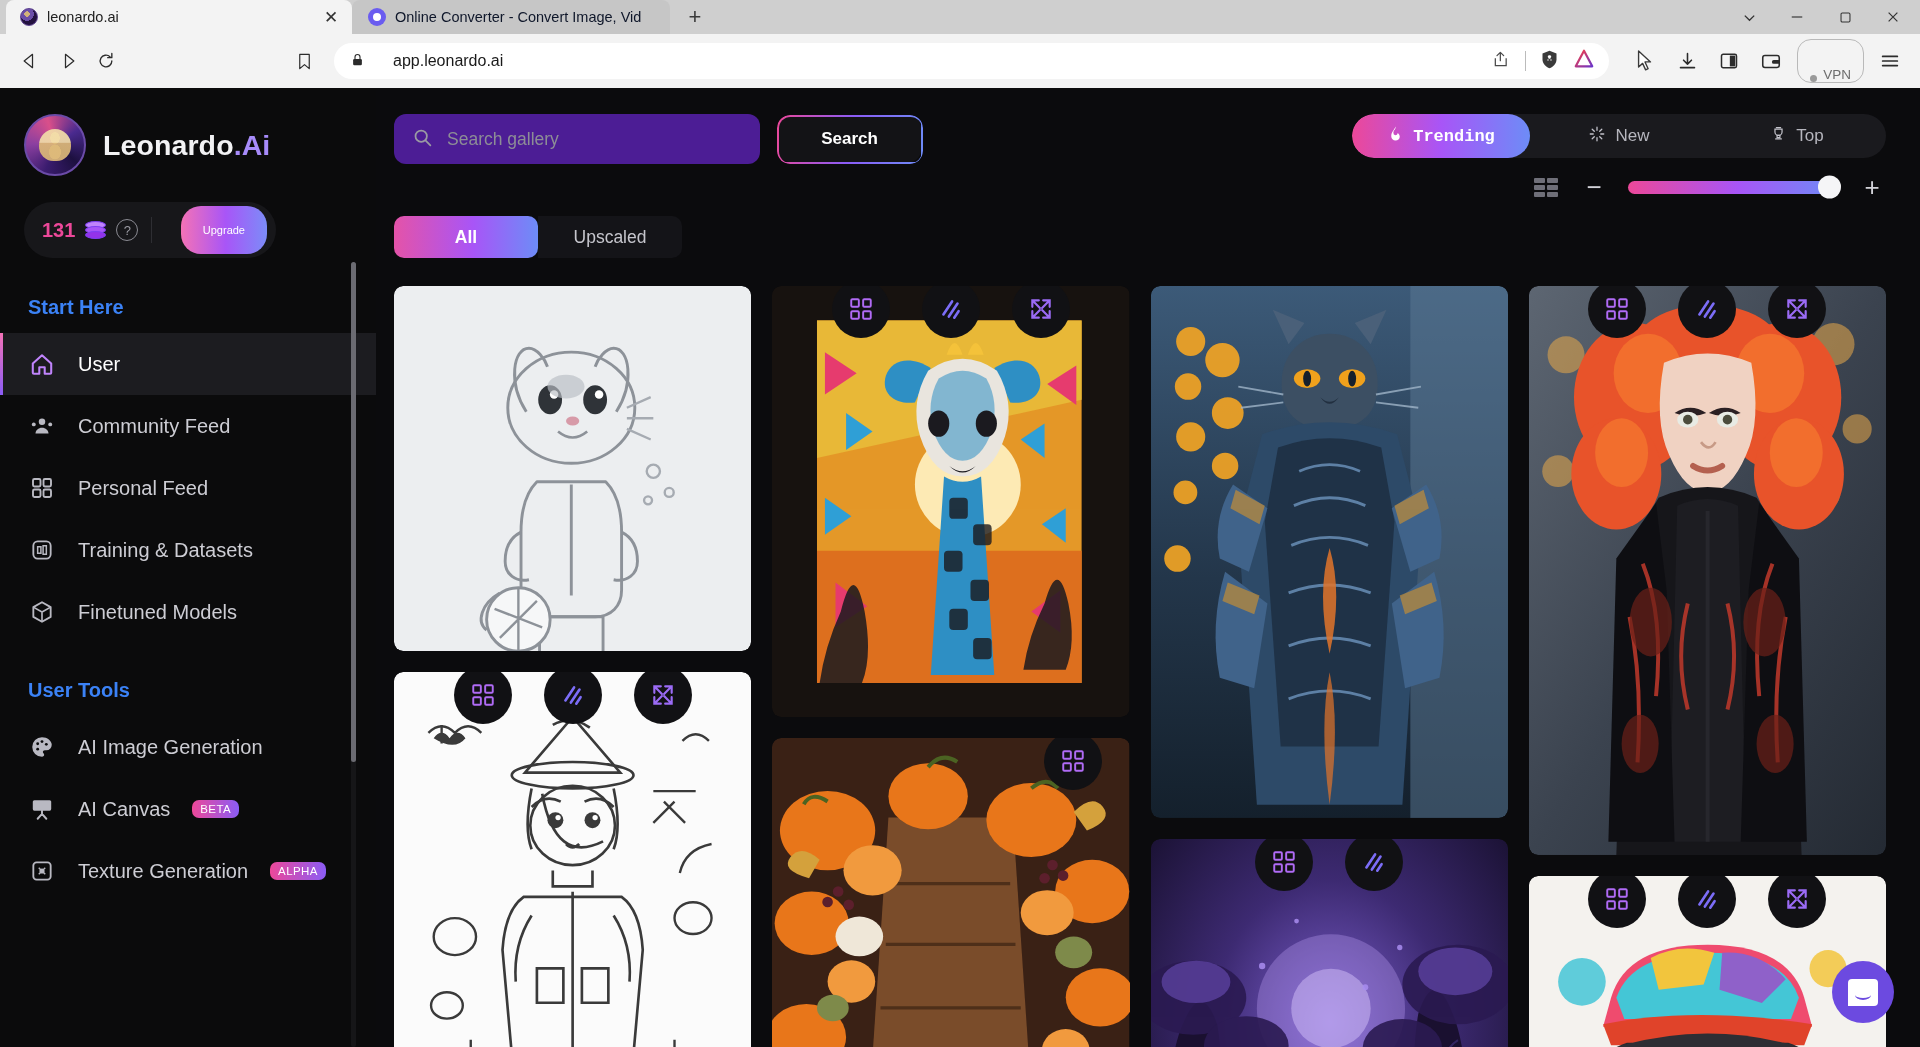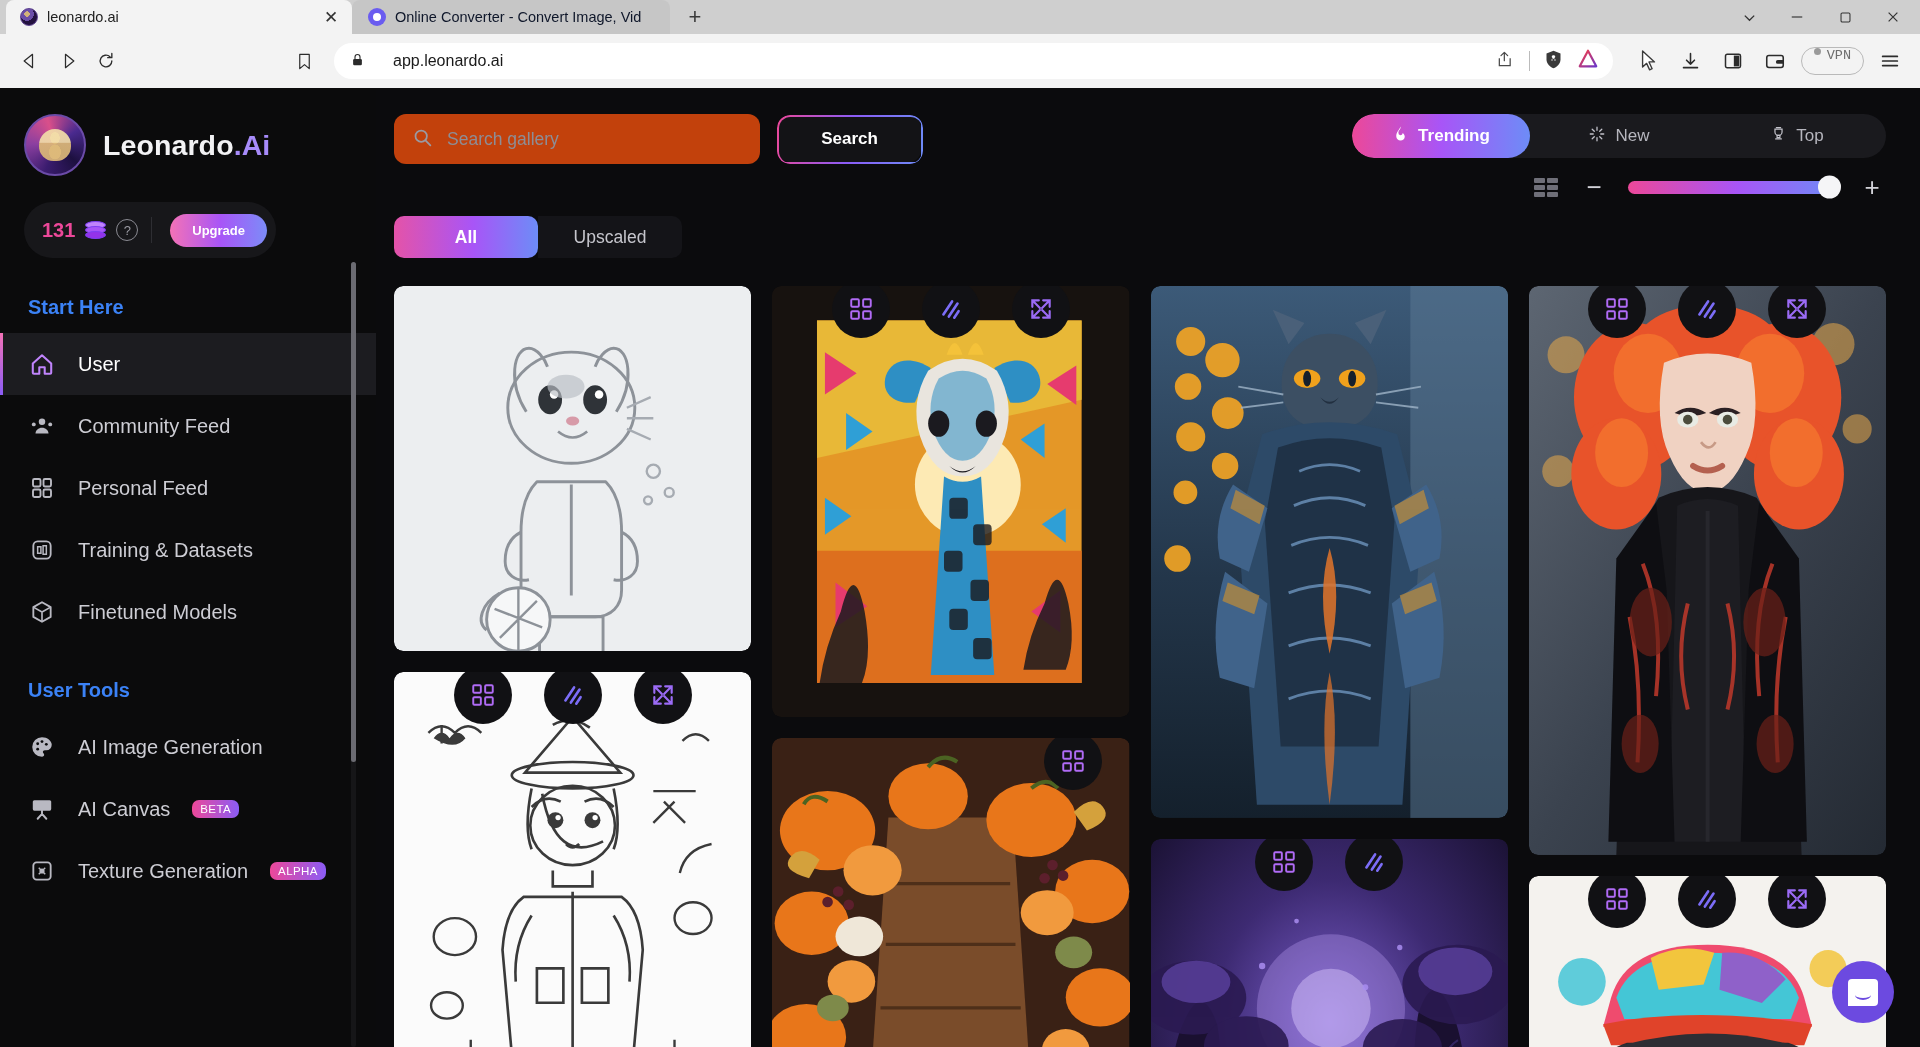--- a/index.html
+++ b/index.html
@@ -70,23 +70,23 @@
   }
   .omnibox .url { flex: 1; font-size: 16px; color: #1a1a1a; }
   .omni-icons { display: flex; align-items: center; gap: 13px; }
   .divider-v { width: 1px; height: 20px; background: #bbb; }
   .tb-right { display: flex; align-items: center; gap: 6px; padding-left: 6px; }
   .tb-icon {
     width: 36px; height: 36px; display: flex; align-items: center; justify-content: center;
     color: #2b2b2b;
   }
   .vpn-pill {
-    height: 28px; border: 1px solid #b9b9b9; border-radius: 14px;
-    display: flex; align-items: flex-start; gap: 6px; padding: 0 12px;
-    font-size: 13.5px; color: #6e6e6e; margin: 0 2px; font-family: Liberation Mono, monospace;
+    height: 44px; border: 1px solid #b9b9b9; border-radius: 14px;
+    display: flex; align-items: flex-end; gap: 6px; padding: 0 12px;
+    font-size: 13.5px; color: #6e6e6e; margin: 0 2px;
   }
   .vpn-dot { width: 7px; height: 7px; border-radius: 50%; background: #9a9a9a; }
 
   
   .page { flex: 1; display: flex; background: #0b0b0d; overflow: hidden; position: relative; }
 
   
   .sidebar {
     width: 376px; flex: 0 0 376px; background: #0b0b0c;
     display: flex; flex-direction: column; position: relative; overflow: hidden;
@@ -120,23 +120,23 @@
     background: #a855f7; border: 1.5px solid #7e3ff2; }
   .coin-icon i:nth-child(1) { top: 0; background: #c084fc; }
   .coin-icon i:nth-child(2) { top: 5px; }
   .coin-icon i:nth-child(3) { top: 10px; background: #9333ea; }
   .help-circle {
     width: 22px; height: 22px; border-radius: 50%; border: 1.6px solid #8a8a92;
     color: #9a9aa2; font-size: 13px; display: flex; align-items: center; justify-content: center;
   }
   .credit-sep { width: 1px; height: 26px; background: #2e2e33; margin: 0 3px; }
   .upgrade-btn {
-    margin-left: auto; height: 33px; padding: 0 22px; border-radius: 20px;
+    margin-left: auto; height: 48px; padding: 0 22px; border-radius: 20px;
     background: linear-gradient(90deg, #f472b6, #a855f7 52%, #7c8cf8);
-    color: #fff; font-size: 13px; font-weight: 700;
+    color: #fff; font-size: 11px; font-weight: 400;
     display: flex; align-items: center; justify-content: center; border: none;
     font-family: "Liberation Sans", sans-serif;
   }
 
   .sb-scroll { flex: 1; overflow: hidden; position: relative; padding-top: 22px; }
   .sb-section {
     font-size: 20px; font-weight: 700; color: #3b82f6;
     padding: 16px 0 14px 28px;
   }
   .sb-item {
@@ -162,21 +162,21 @@
   .sb-thumb {
     position: absolute; right: 20px; top: 4px; width: 5px; height: 500px;
     background: #6b6b72; border-radius: 3px;
   }
 
   
   .main { flex: 1; display: flex; flex-direction: column; background: #0b0b0d; min-width: 0; overflow: hidden; }
   .main-header { padding: 26px 34px 0 18px; flex: 0 0 auto; }
   .hdr-row1 { display: flex; align-items: flex-start; gap: 18px; }
   .search-wrap {
-    width: 366px; height: 50px; background: #c2410c; border-radius: 12px;
+    width: 366px; height: 50px; background: #4c1d95; border-radius: 12px;
     display: flex; align-items: center; gap: 14px; padding: 0 18px;
   }
   .search-input {
     flex: 1; background: transparent; border: none; outline: none;
     color: #d8d8de; font-size: 17.5px; font-family: "Liberation Sans", sans-serif;
   }
   .search-input::placeholder { color: #8d8d96; }
   .search-btn {
     width: 143px; height: 46px; margin-top: 2px; border-radius: 12px;
     background: #131316; color: #fff; font-size: 17px; font-weight: 700;
@@ -193,21 +193,21 @@
   .seg-group {
     height: 44px; background: #1a1a1e; border-radius: 22px; display: flex; align-items: center;
     padding: 0; overflow: hidden;
   }
   .seg {
     height: 44px; min-width: 178px; display: flex; align-items: center; justify-content: center; gap: 9px;
     font-size: 17px; color: #b6b6be; padding: 0 20px;
   }
   .seg.active {
     background: linear-gradient(90deg, #ec4899, #a855f7 50%, #6d8cf7);
-    color: #fff; font-weight: 700; border-radius: 22px;
+    color: #fff; font-weight: 700; border-radius: 22px; font-family: Liberation Mono, monospace;
   }
   .zoom-row { display: flex; align-items: center; gap: 22px; padding-right: 2px; }
   .grid-ico { width: 26px; height: 24px; display: flex; flex-wrap: wrap; gap: 2px; align-content: center; }
   .grid-ico span { width: 11px; height: 5px; background: #6f6f78; border-radius: 1px; }
   .zm-btn { color: #d2d2d8; font-size: 26px; line-height: 1; font-weight: 300; width: 24px; text-align: center; }
   .slider {
     width: 210px; height: 13px; border-radius: 7px;
     background: linear-gradient(90deg, #ec4899, #a855f7 52%, #6d8cf7);
     position: relative;
   }

